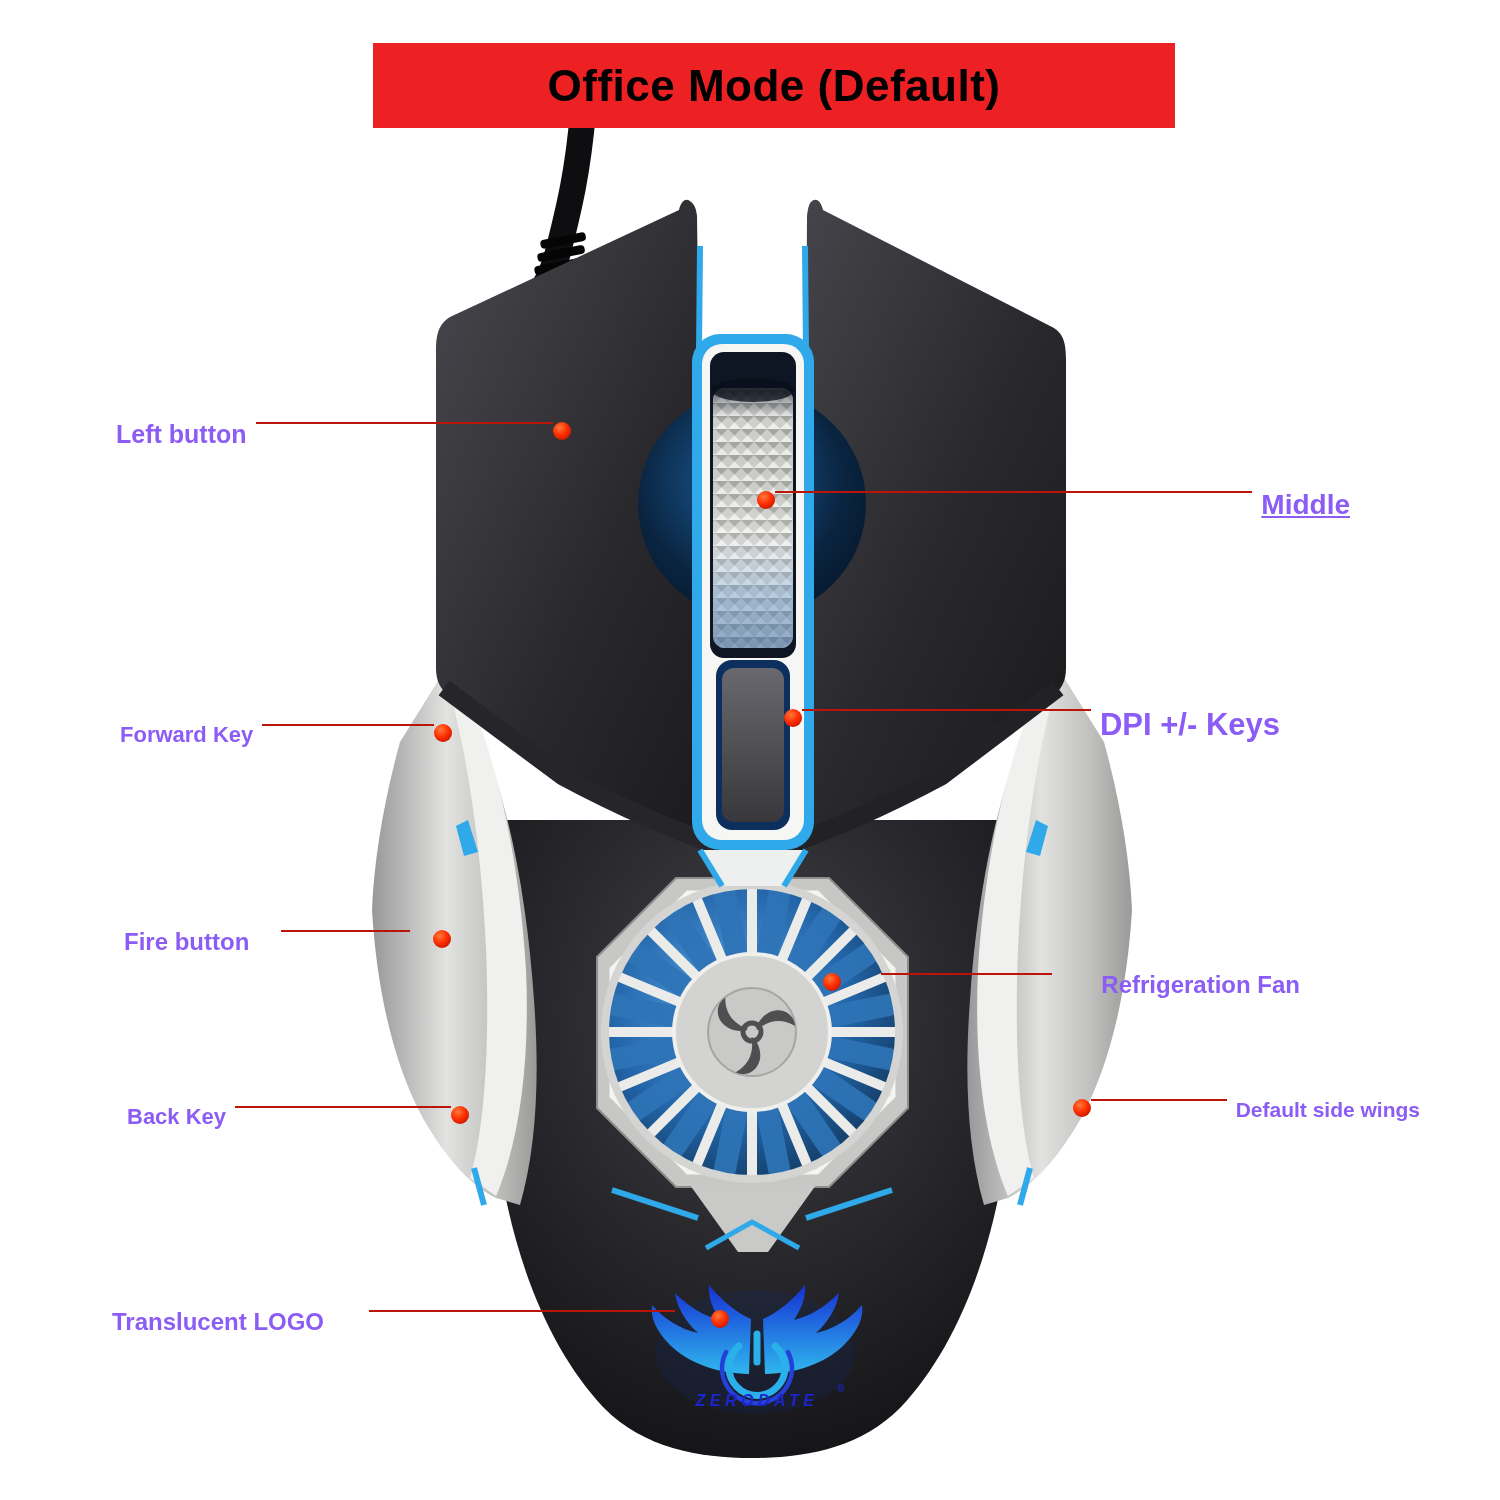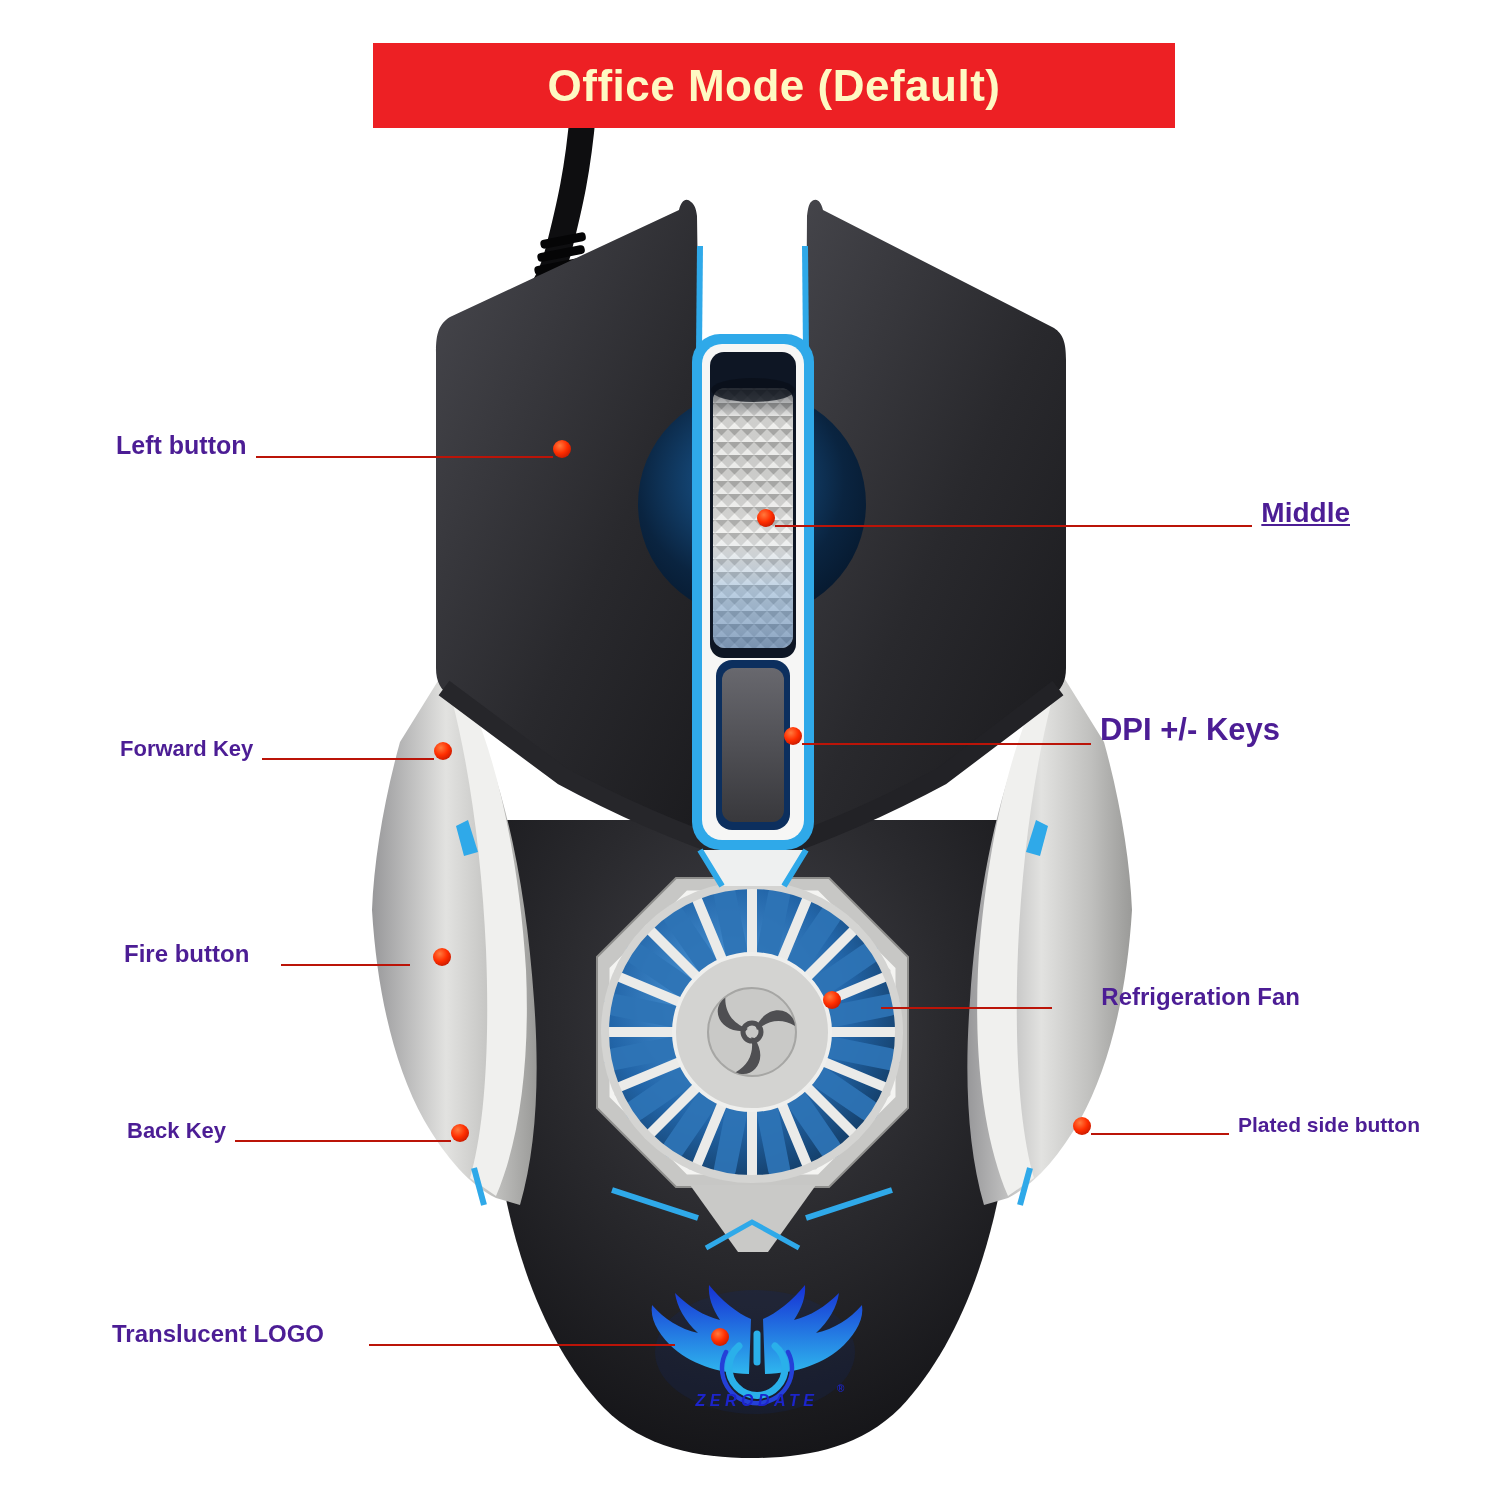--- a/index.html
+++ b/index.html
@@ -3,26 +3,26 @@
 <meta charset="utf-8">
 <style>
   html,body{margin:0;padding:0;background:#ffffff;}
   .stage{
     position:relative;width:1500px;height:1500px;background:#ffffff;overflow:hidden;
     font-family:"Liberation Sans", sans-serif;
   }
   .mouse-svg{position:absolute;left:0;top:0;width:1500px;height:1500px;}
   .banner{
     position:absolute;left:373px;top:43px;width:802px;height:85px;
-    background:#ed2024;color:#fef9c3;display:flex;align-items:center;justify-content:center;
+    background:#ed2024;color:#000000;display:flex;align-items:center;justify-content:center;
     font-size:44px;font-weight:bold;letter-spacing:0.5px;
   }
   .callout{
-    position:absolute;height:36px;display:flex;align-items:flex-end;
-    color:#4c1d95;font-weight:bold;white-space:nowrap;
+    position:absolute;height:36px;display:flex;align-items:flex-start;
+    color:#8b5cf6;font-weight:bold;white-space:nowrap;
   }
   .co-label{line-height:1;}
   .callout.left .co-label{margin-right:9px;}
   .callout.right .co-label{margin-left:9px;}
   .co-line{flex:1;height:2px;background:#bb1408;}
   .co-dot{
     width:18px;height:18px;border-radius:50%;flex:0 0 auto;
     background:radial-gradient(circle at 38% 32%, #ff7a3d 0%, #ff2e00 45%, #a50d00 100%);
   }
   
@@ -266,16 +266,16 @@
     <span class="co-label">DPI +/- Keys</span>
   </div>
   <div class="callout right co-refrigeration-fan">
     <span class="co-dot"></span>
     <span class="co-line"></span>
     <span class="co-label">Refrigeration Fan</span>
   </div>
   <div class="callout right co-plated-side-wings">
     <span class="co-dot"></span>
     <span class="co-line"></span>
-    <span class="co-label">Plated side button</span>
+    <span class="co-label">Default side wings</span>
   </div>
 
 </div>
 
 </body></html>

